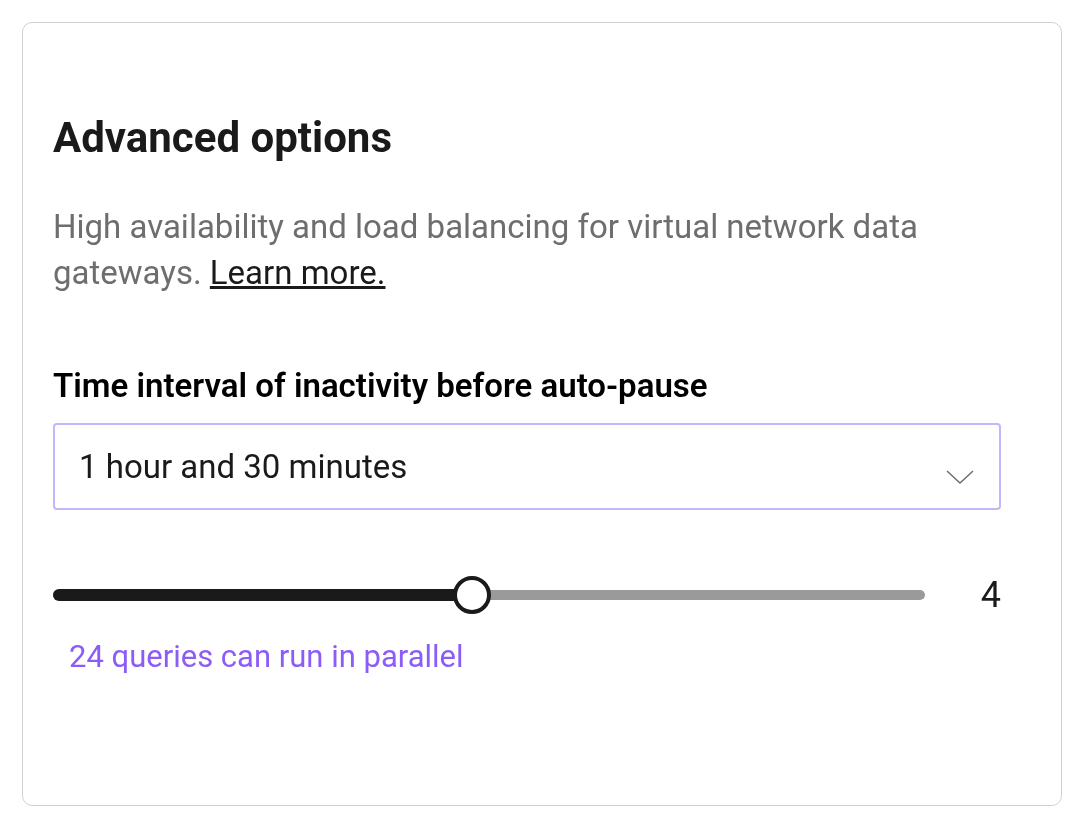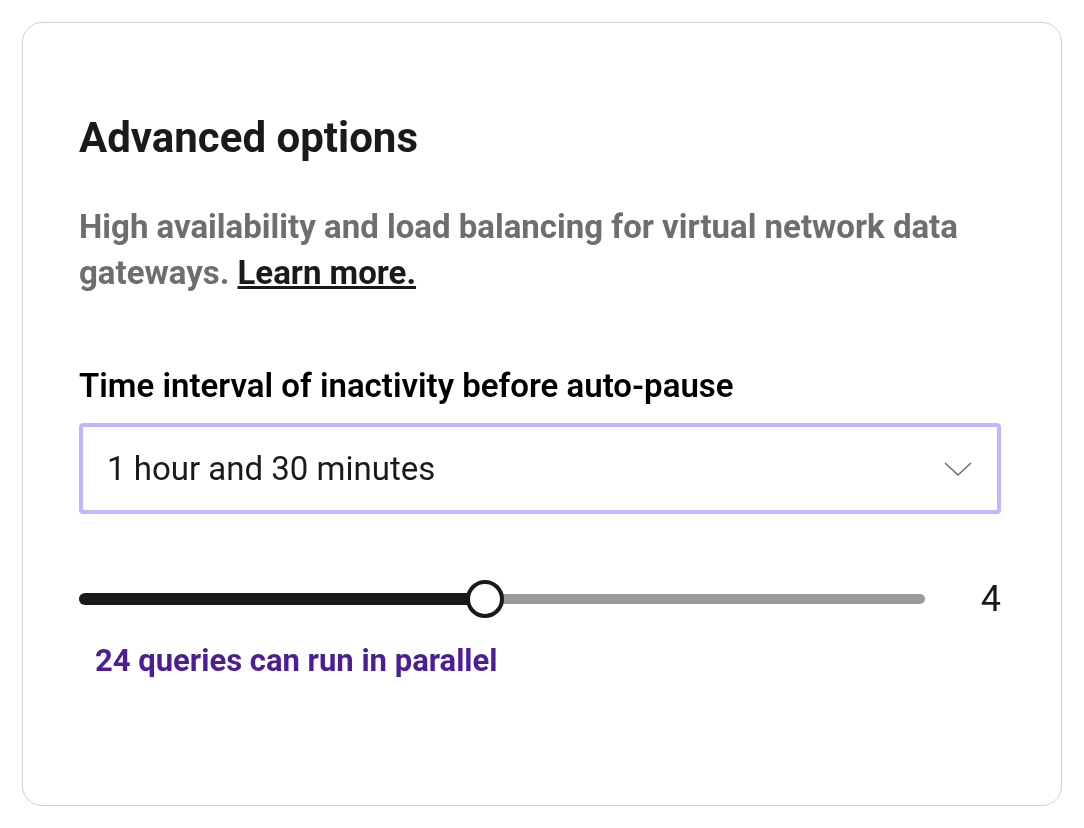--- a/index.html
+++ b/index.html
@@ -9,54 +9,53 @@
     }
     body {
       font-family: "Segoe UI", -apple-system, BlinkMacSystemFont, Roboto, sans-serif;
       background: #ffffff;
       width: 1084px;
       height: 828px;
       padding: 22px;
     }
     .panel {
       border: 1px solid #d1d1d1;
-      border-radius: 20px;
-      padding: 90px 60px 50px 56px;
+      border-radius: 10px;
+      padding: 90px 60px 50px 30px;
       width: 100%;
       height: 100%;
     }
     .heading {
       font-size: 42px;
       font-weight: 700;
       color: #1a1a1a;
       margin-bottom: 42px;
     }
     .description {
       font-size: 33px;
       color: #6e6e6e;
       line-height: 1.4;
       margin-bottom: 70px;
-      font-weight: bold;
     }
     .learn-more {
       color: #1a1a1a;
       text-decoration: underline;
       cursor: pointer;
     }
     .field-label {
       font-size: 33px;
       font-weight: 600;
       color: #000000;
       margin-bottom: 18px;
     }
     .dropdown {
       display: flex;
-      align-items: center;
+      align-items: flex-end;
       justify-content: space-between;
-      border: 4px solid #c4b5fd;
+      border: 2px solid #c4b5fd;
       border-radius: 4px;
       padding: 22px 24px;
       font-size: 33px;
       color: #1a1a1a;
       cursor: pointer;
       margin-bottom: 64px;
       width: 100%;
     }
     .chevron {
       width: 30px;
@@ -105,23 +104,22 @@
       transform: translate(-50%, -50%);
     }
     .slider-value {
       font-size: 36px;
       color: #1a1a1a;
       min-width: 40px;
       text-align: right;
     }
     .helper-text {
       font-size: 31px;
-      color: #4c1d95;
+      color: #8b5cf6;
       padding-left: 16px;
-      font-weight: bold;
     }
   </style>
 </head>
 <body>
 
 <div class="panel">
   <h1 class="heading">Advanced options</h1>
 
   <p class="description">
     <span>High availability and load balancing for virtual network data gateways. </span><a class="learn-more">Learn more.</a>

